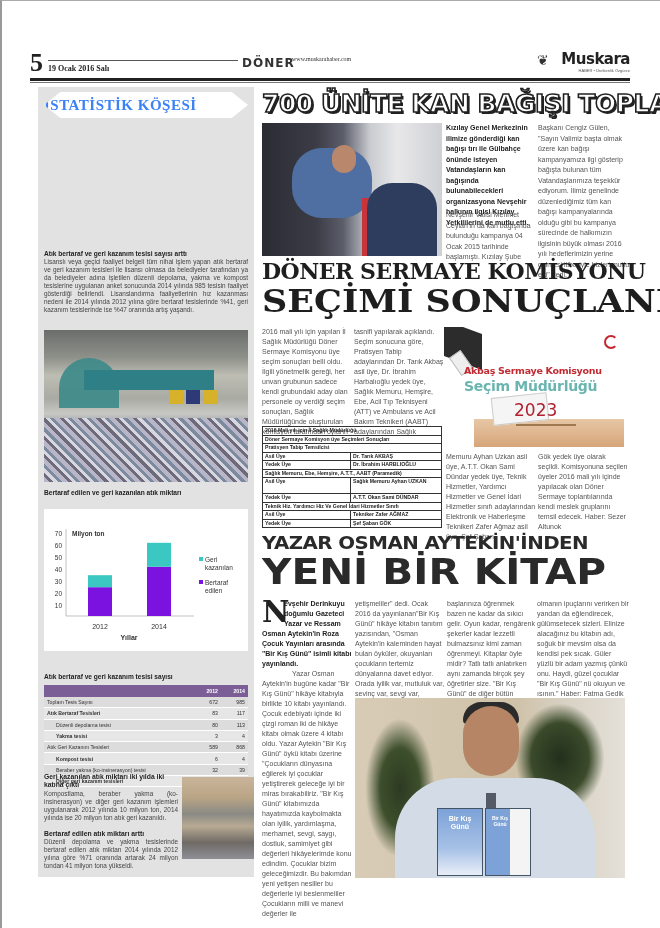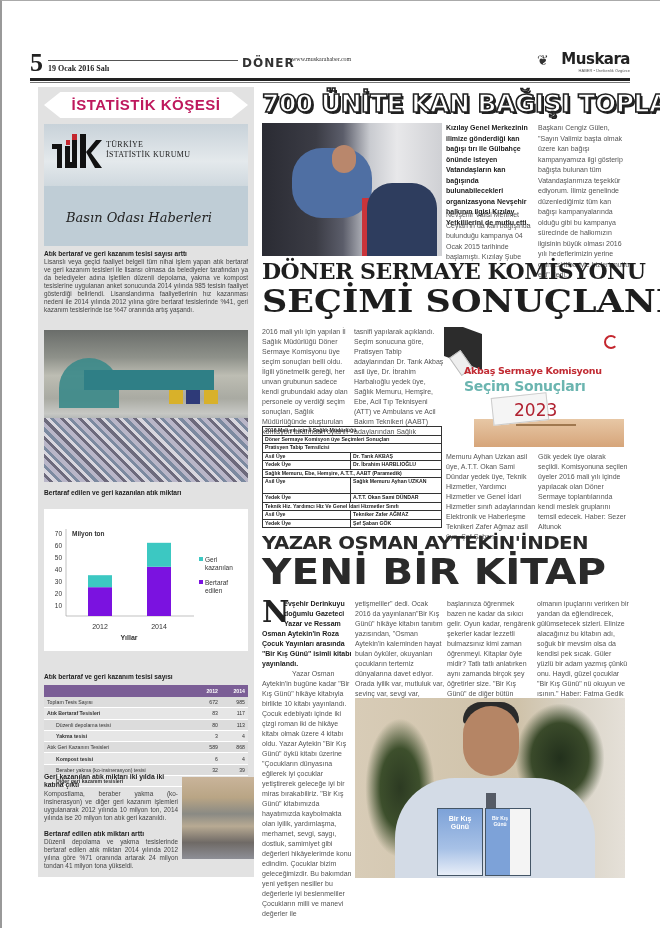--- a/index.html
+++ b/index.html
@@ -16,21 +16,21 @@
   .site { position: absolute; left: 262px; top: 6px; font-family: "Liberation Serif", serif; font-size: 6px; color: #333; }
   .logo { position: absolute; right: 0; top: 0; width: 95px; height: 26px; }
   .logo .main { position: absolute; right: 0; top: 0; font-family: "DejaVu Sans", sans-serif; font-weight: bold; font-size: 15px; color: #222; letter-spacing: -0.5px; }
   .logo .sub { position: absolute; right: 0; top: 18px; font-size: 4px; color: #555; }
   .logo .swirl { position: absolute; left: 2px; top: 2px; font-size: 14px; color: #333; }
   .hbar { position: absolute; left: 30px; top: 78px; width: 600px; height: 3px; background: #222; }
   .hbar2 { position: absolute; left: 30px; top: 82px; width: 600px; height: 1px; background: #777; }
 
   
   .left { position: absolute; left: 38px; top: 87px; width: 216px; height: 790px; background: #e2e2e2; }
-  .istat-title { position: absolute; left: 6px; top: 5px; width: 204px; height: 26px; background: #fff; clip-path: polygon(0 50%, 8% 0, 92% 0, 100% 50%, 92% 100%, 8% 100%); text-align: center; font-family: Liberation Sans, sans-serif; font-weight: bold; font-size: 15px; line-height: 26px; letter-spacing: 0.5px; color: #be185d; }
+  .istat-title { position: absolute; left: 6px; top: 5px; width: 204px; height: 26px; background: #fff; clip-path: polygon(0 50%, 8% 0, 92% 0, 100% 50%, 92% 100%, 8% 100%); font-family: Liberation Serif, serif; font-weight: bold; font-size: 15px; line-height: 26px; letter-spacing: 0.5px; color: #3b82f6; }
   .tuik-box { position: absolute; left: 6px; top: 37px; width: 204px; height: 62px; background: linear-gradient(180deg,#c8d2d9 0%,#e4e9ec 60%,#cfd8de 100%); }
   .tuik-logo { position: absolute; left: 8px; top: 10px; width: 50px; height: 34px; }
   .tuik-text { position: absolute; left: 62px; top: 16px; font-family: "Liberation Serif", serif; font-size: 8px; line-height: 10px; color: #222; letter-spacing: 0.3px; }
   .basin-box { position: absolute; left: 6px; top: 99px; width: 204px; height: 60px; background: #bfcdd6; }
   .basin-text { position: absolute; left: 22px; top: 24px; font-family: "DejaVu Serif", serif; font-style: italic; font-size: 13px; color: #222; }
   .left-h { position: absolute; left: 6px; font-weight: bold; font-size: 6.6px; color: #222; }
   .left-p { position: absolute; left: 6px; width: 204px; font-size: 6.4px; line-height: 8px; color: #444; text-align: justify; }
   .photo-recycle { position: absolute; left: 6px; top: 243px; width: 204px; height: 152px; background:
       linear-gradient(180deg, #6a6d6a 0%, #8e918a 18%, #bdbdb3 30%, #a9aaa2 45%, #c7c8c4 55%, #6f7a86 70%, #9a8f9c 82%, #7b8d99 100%); overflow: hidden; }
   .photo-recycle .machine { position: absolute; left: 15px; top: 28px; width: 60px; height: 50px; border-radius: 30px 30px 0 0; background: #3b8a8a; opacity: 0.9; }
@@ -125,40 +125,20 @@
     <span class="swirl">❦</span>
     <span class="main">Muskara</span>
     <span class="sub">HABER • Üretkenlik Özgürce</span>
   </div>
 </div>
 <div class="hbar"></div>
 <div class="hbar2"></div>
 
 <div class="left">
   <div class="istat-title">İSTATİSTİK KÖŞESİ</div>
-  <div class="tuik-box">
-    <svg class="tuik-logo" viewBox="0 0 50 34">
-      <rect x="0" y="10" width="10" height="5" fill="#111"></rect>
-      <rect x="5" y="10" width="5" height="24" fill="#111"></rect>
-      <rect x="13" y="12" width="5" height="22" fill="#111"></rect>
-      <rect x="20" y="6" width="5" height="28" fill="#111"></rect>
-      <rect x="14" y="6" width="4" height="5" fill="#c4262e"></rect>
-      <rect x="20" y="0" width="5" height="6" fill="#c4262e"></rect>
-      <rect x="13" y="28" width="12" height="6" fill="#111"></rect>
-      <rect x="28" y="0" width="6" height="34" fill="#111"></rect>
-      <polygon points="34,18 44,6 50,6 39,19 50,34 43,34" fill="#111"></polygon>
-    </svg>
-    <div class="tuik-text">
-      <div>TÜRKİYE</div>
-      <div>İSTATİSTİK KURUMU</div>
-    </div>
-  </div>
-  <div class="basin-box">
-    <div class="basin-text">Basın Odası Haberleri</div>
-  </div>
 
   <div class="left-h" style="top:163px;">Atık bertaraf ve geri kazanım tesisi sayısı arttı</div>
   <div class="left-p" style="top:171px;">Lisanslı veya geçici faaliyet belgeli tüm nihai işlem yapan atık bertaraf ve geri kazanım tesisleri ile lisansı olmasa da belediyeler tarafından ya da belediyeler adına işletilen düzenli depolama, yakma ve kompost tesislerine uygulanan anket sonucunda 2014 yılında 985 tesisin faaliyet gösterdiği belirlendi. Lisanslandırma faaliyetlerinin hız kazanması nedeni ile 2014 yılında 2012 yılına göre bertaraf tesislerinde %41, geri kazanım tesislerinde ise %47 oranında artış yaşandı.</div>
 
   <div class="photo-recycle">
     <div class="machine"></div>
       <div class="belt"></div>
     <div class="bin1"></div>
       <div class="bin3"></div>
       <div class="bin2"></div>
@@ -277,21 +257,21 @@
 <div class="h-doner2">SEÇİMİ SONUÇLANDI</div>
 
 <div class="col-d" style="left:262px; top:327px; width:90px;">2016 mali yılı için yapılan İl Sağlık Müdürlüğü Döner Sermaye Komisyonu üye seçim sonuçları belli oldu. İlgili yönetmelik gereği, her unvan grubunun sadece kendi grubundaki aday olan personele oy verdiği seçim sonuçları, Sağlık Müdürlüğünde oluşturulan komisyon tarafından oyların</div>
 <div class="col-d" style="left:354px; top:327px; width:90px;">tasnifi yapılarak açıklandı. Seçim sonucuna göre, Pratisyen Tabip adaylarından Dr. Tarık Akbaş asil üye, Dr. İbrahim Harbalıoğlu yedek üye, Sağlık Memuru, Hemşire, Ebe, Acil Tıp Teknisyeni (ATT) ve Ambulans ve Acil Bakım Teknikeri (AABT) adaylarından Sağlık</div>
 
 <div class="img-secim">
   <div class="hand"></div>
     <div class="cuff"></div>
   <div class="emblem"></div>
   <div class="t1">Akbaş Sermaye Komisyonu</div>
-  <div class="t2">Seçim Sonuçları</div>
+  <div class="t2">Seçim Müdürlüğü</div>
   <div class="box"></div>
     <div class="slot"></div>
   <div class="paper"></div>
   <div class="yr">2023</div>
 </div>
 
 <div class="dtbl">
   <div class="r">
       <div class="full">2016 Mali yılı için İl Sağlık Müdürlüğü</div>
     </div>

